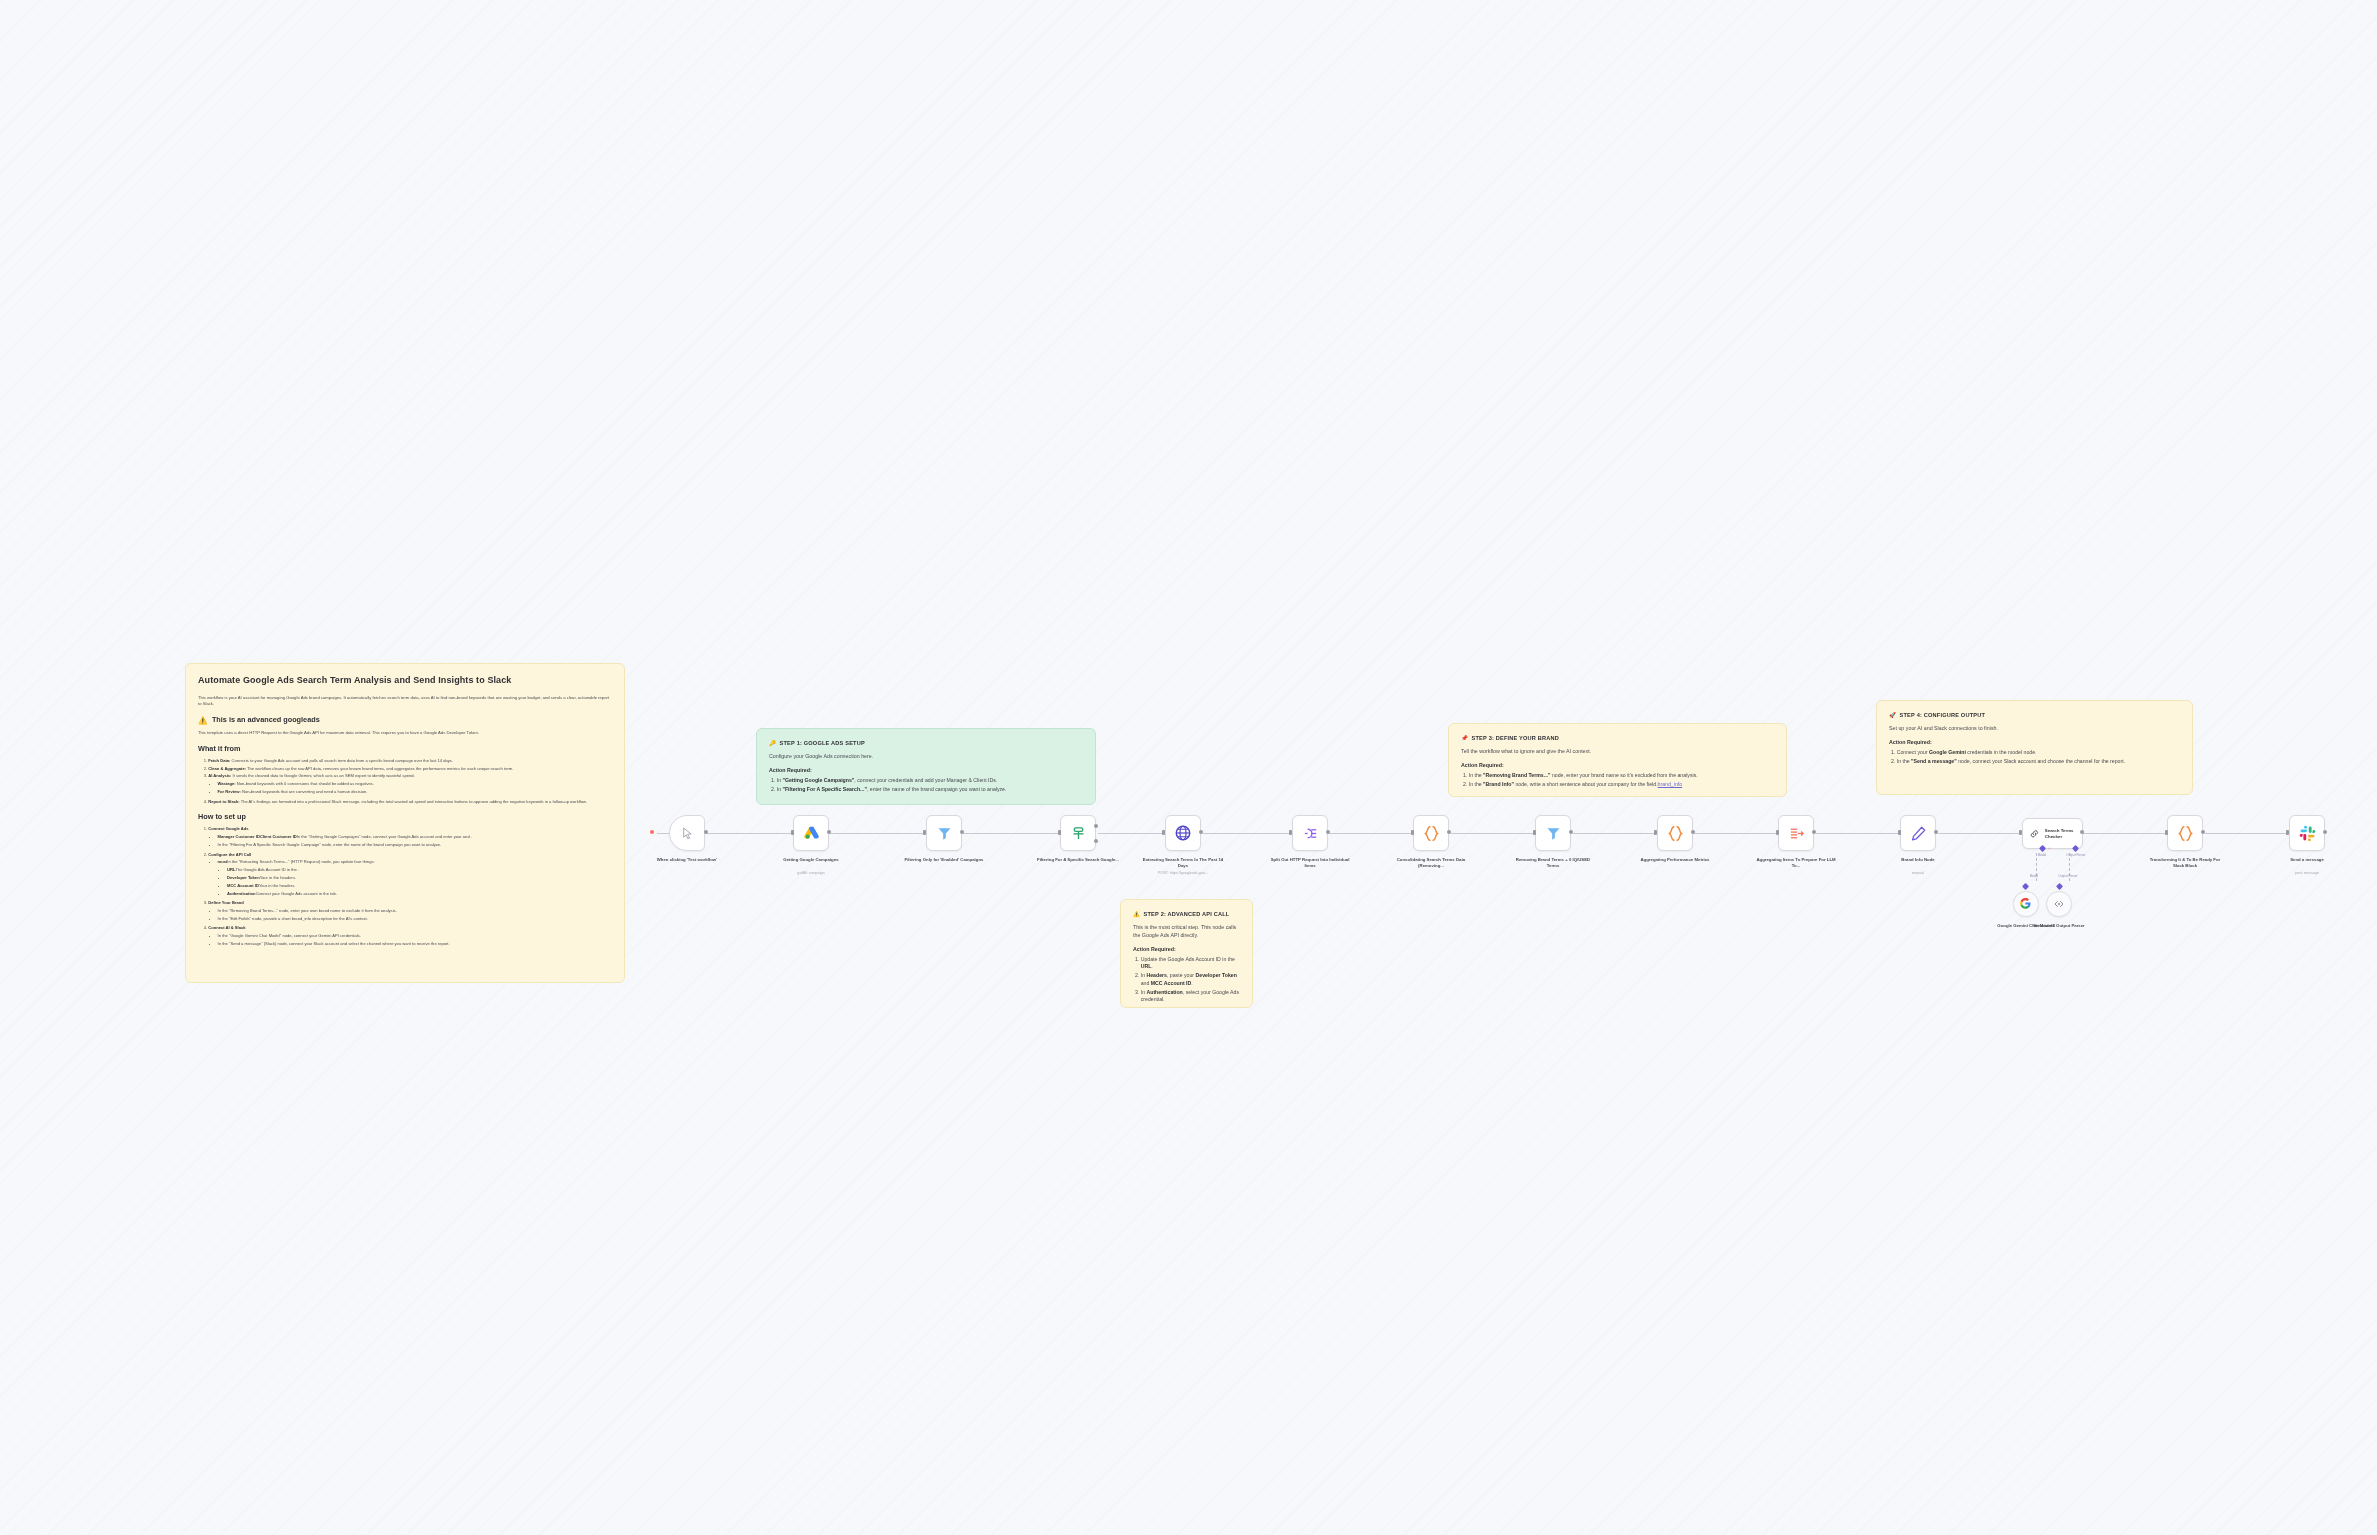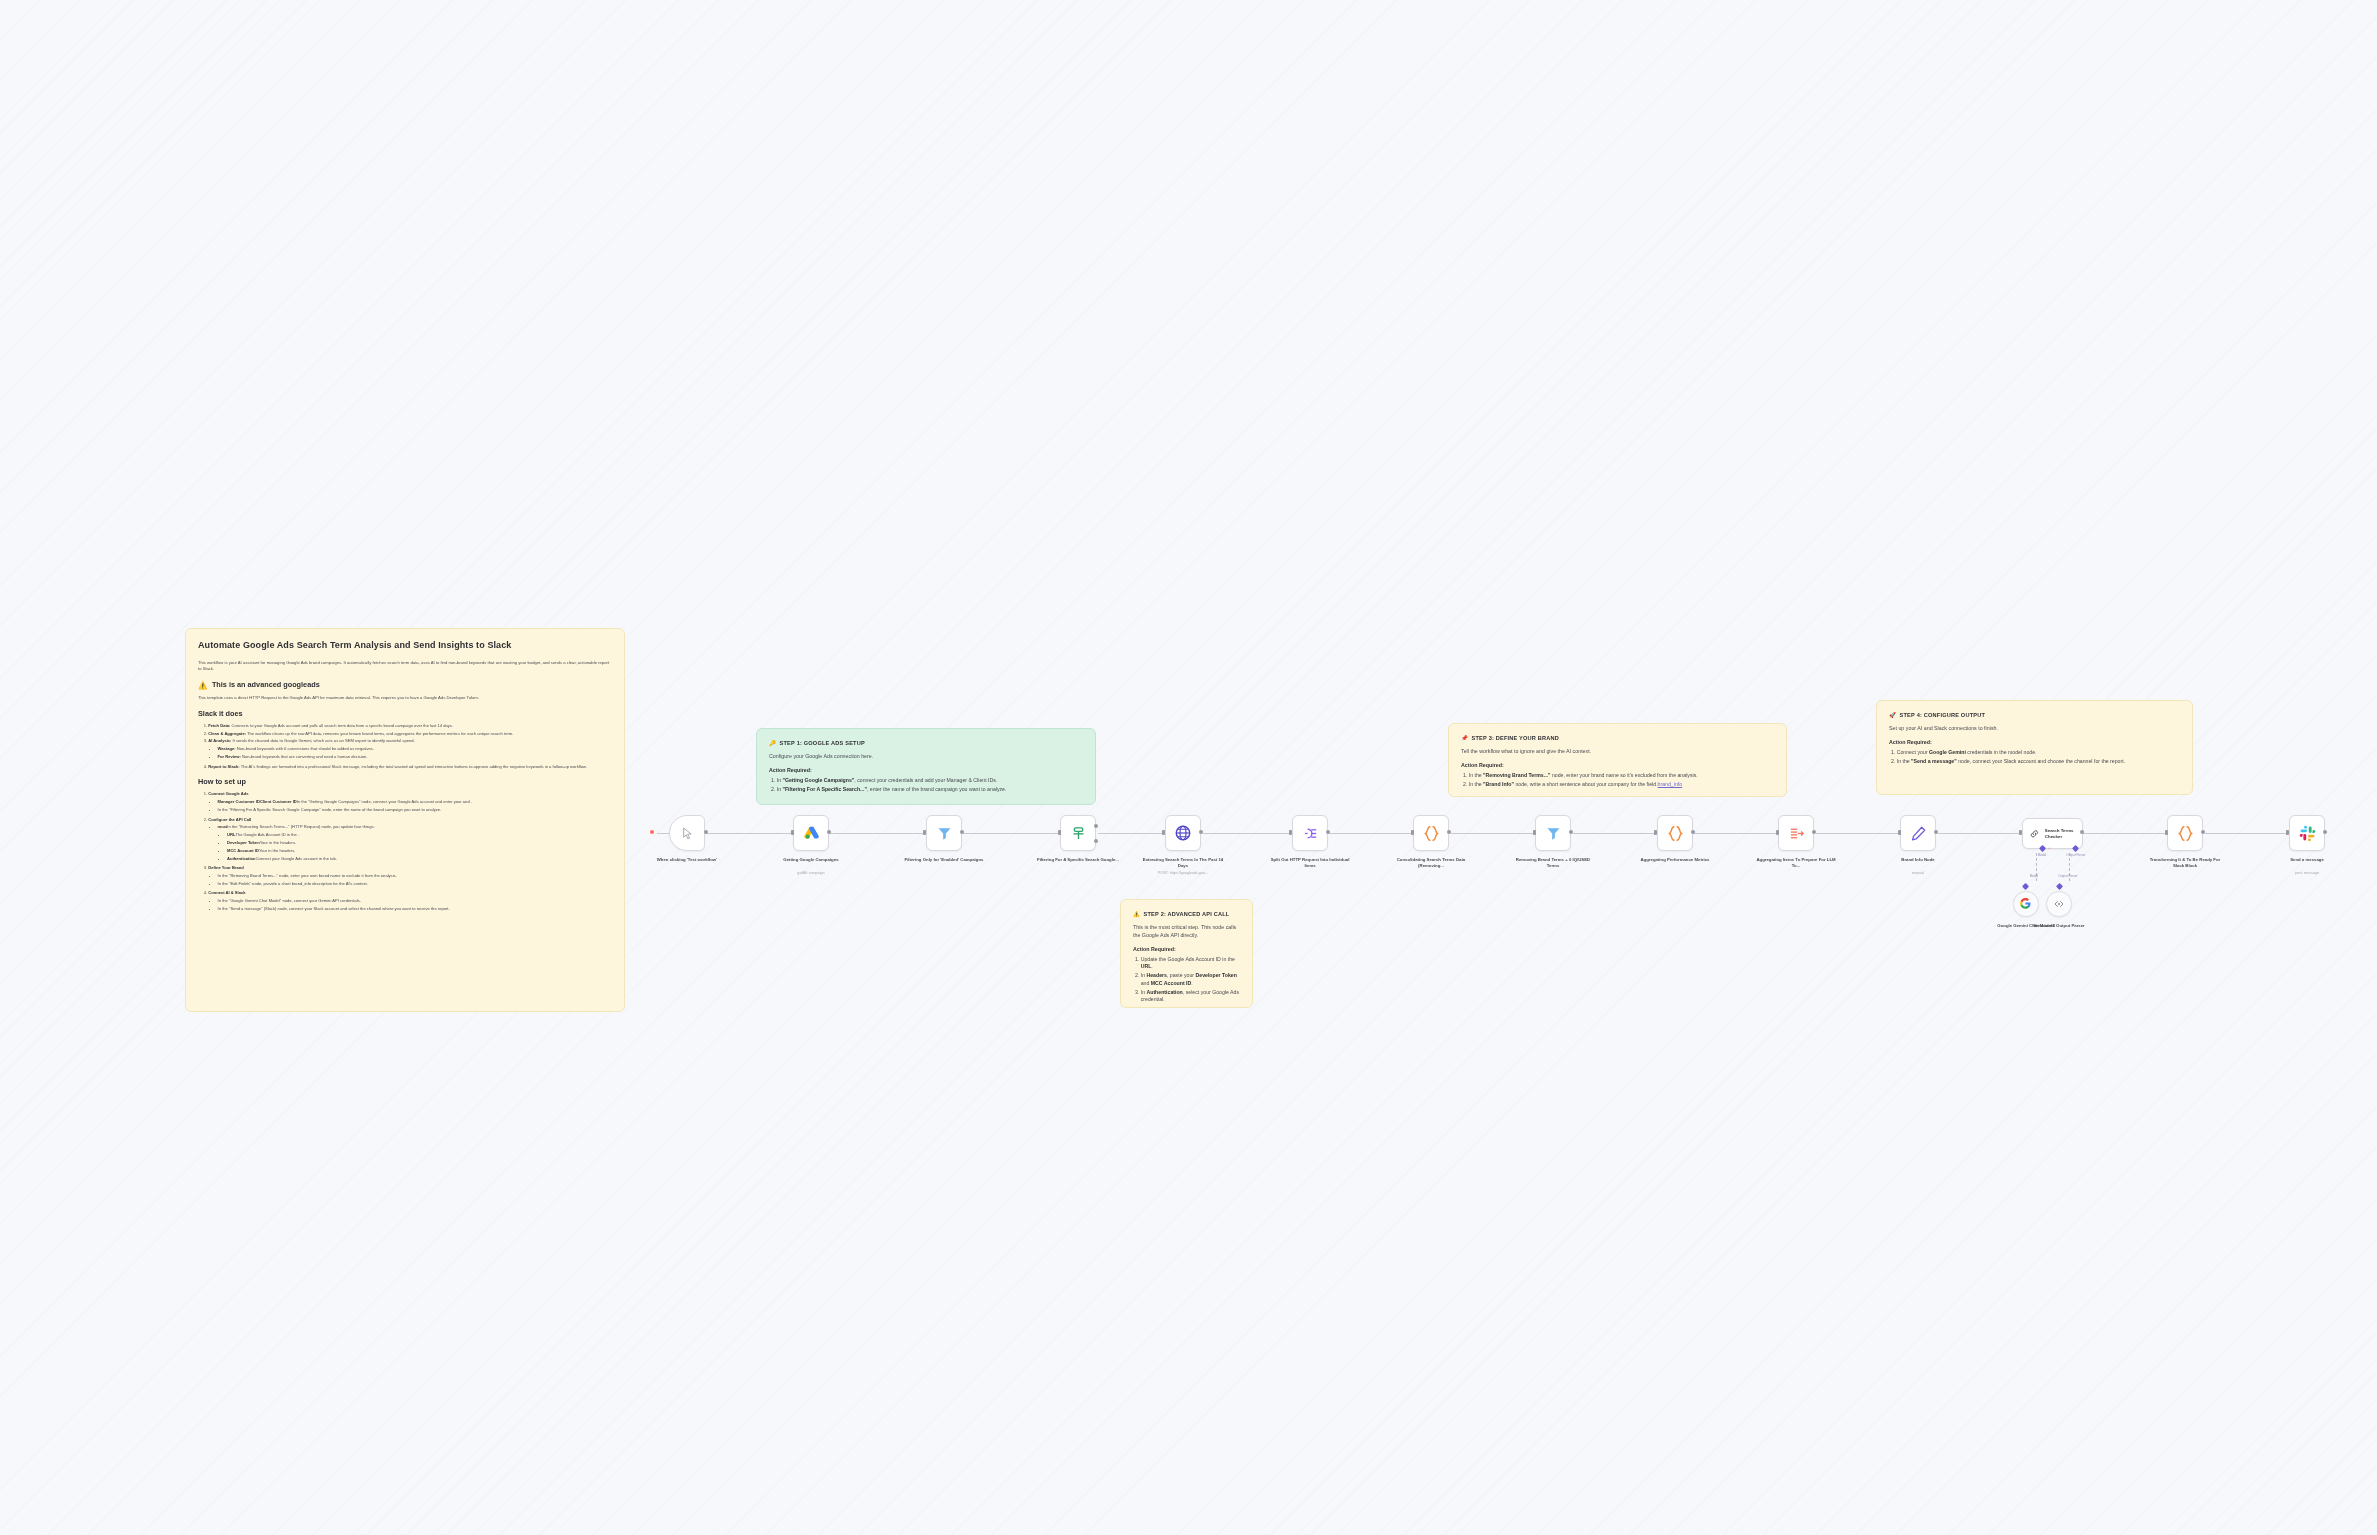--- a/index.html
+++ b/index.html
@@ -73,29 +73,29 @@
   .reddot{position:absolute;width:4.3px;height:4.3px;border-radius:50%;background:#ff6d5a;}
   .plus{position:absolute;font-size:4.3px;color:#ff6d5a;}
 
   svg{display:block;}
 </style>
 </head>
 <body>
 
 <div id="canvas">
 
-  <div class="note yellow" id="doc-note" style="left:185px;top:628px;width:440px;height:384px;">
+  <div class="note yellow" id="doc-note" style="left:185px;top:663px;width:440px;height:320px;">
     <h1>Automate Google Ads Search Term Analysis and Send Insights to Slack</h1>
     <p>This workflow is your AI assistant for managing Google Ads brand campaigns. It automatically fetches search term data, uses AI to find non-brand keywords that are wasting your budget, and sends a clear, actionable report to Slack.</p>
     <h2 class="warn-title">
       <span class="warn-emoji">⚠️</span>
       <span>This is an advanced googleads</span>
     </h2>
     <p>This template uses a direct HTTP Request to the Google Ads API for maximum data retrieval. This requires you to have a Google Ads Developer Token.</p>
-    <h2>Slack it does</h2>
+    <h2>What it from</h2>
     <ol id="what-list">
         <li><b>Fetch Data:</b> Connects to your Google Ads account and pulls all search term data from a specific brand campaign over the last 14 days.</li>
         <li><b>Clean &amp; Aggregate:</b> The workflow cleans up the raw API data, removes your known brand terms, and aggregates the performance metrics for each unique search term.</li>
         <li><b>AI Analysis:</b> It sends the cleaned data to Google Gemini, which acts as an SEM expert to identify wasteful spend.<ul>
             <li><b>Wastage:</b> Non-brand keywords with 0 conversions that should be added as negatives.</li>
             <li><b>For Review:</b> Non-brand keywords that are converting and need a human decision.</li>
           </ul></li>
         <li><b>Report to Slack:</b> The AI's findings are formatted into a professional Slack message, including the total wasted ad spend and interactive buttons to approve adding the negative keywords in a follow-up workflow.</li>
       </ol>
     <h2>How to set up</h2>

